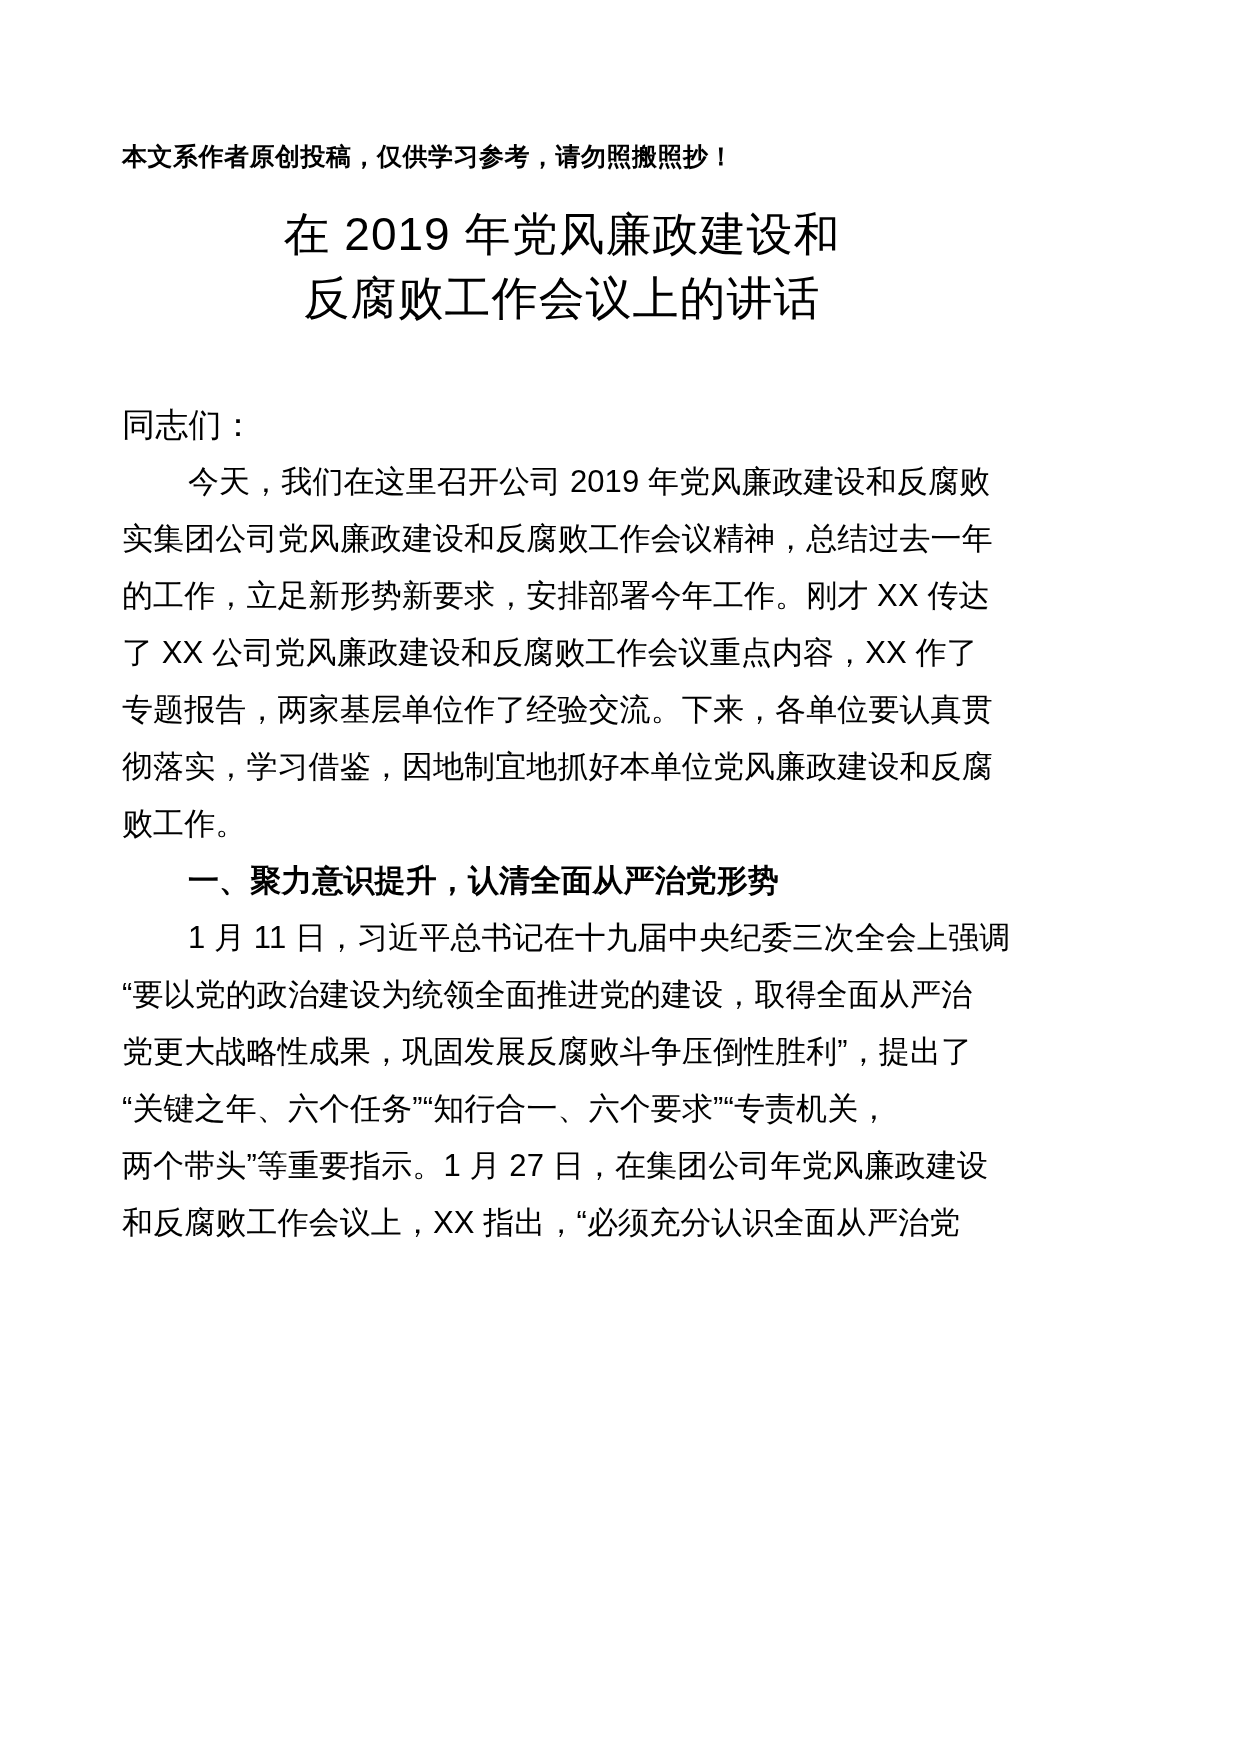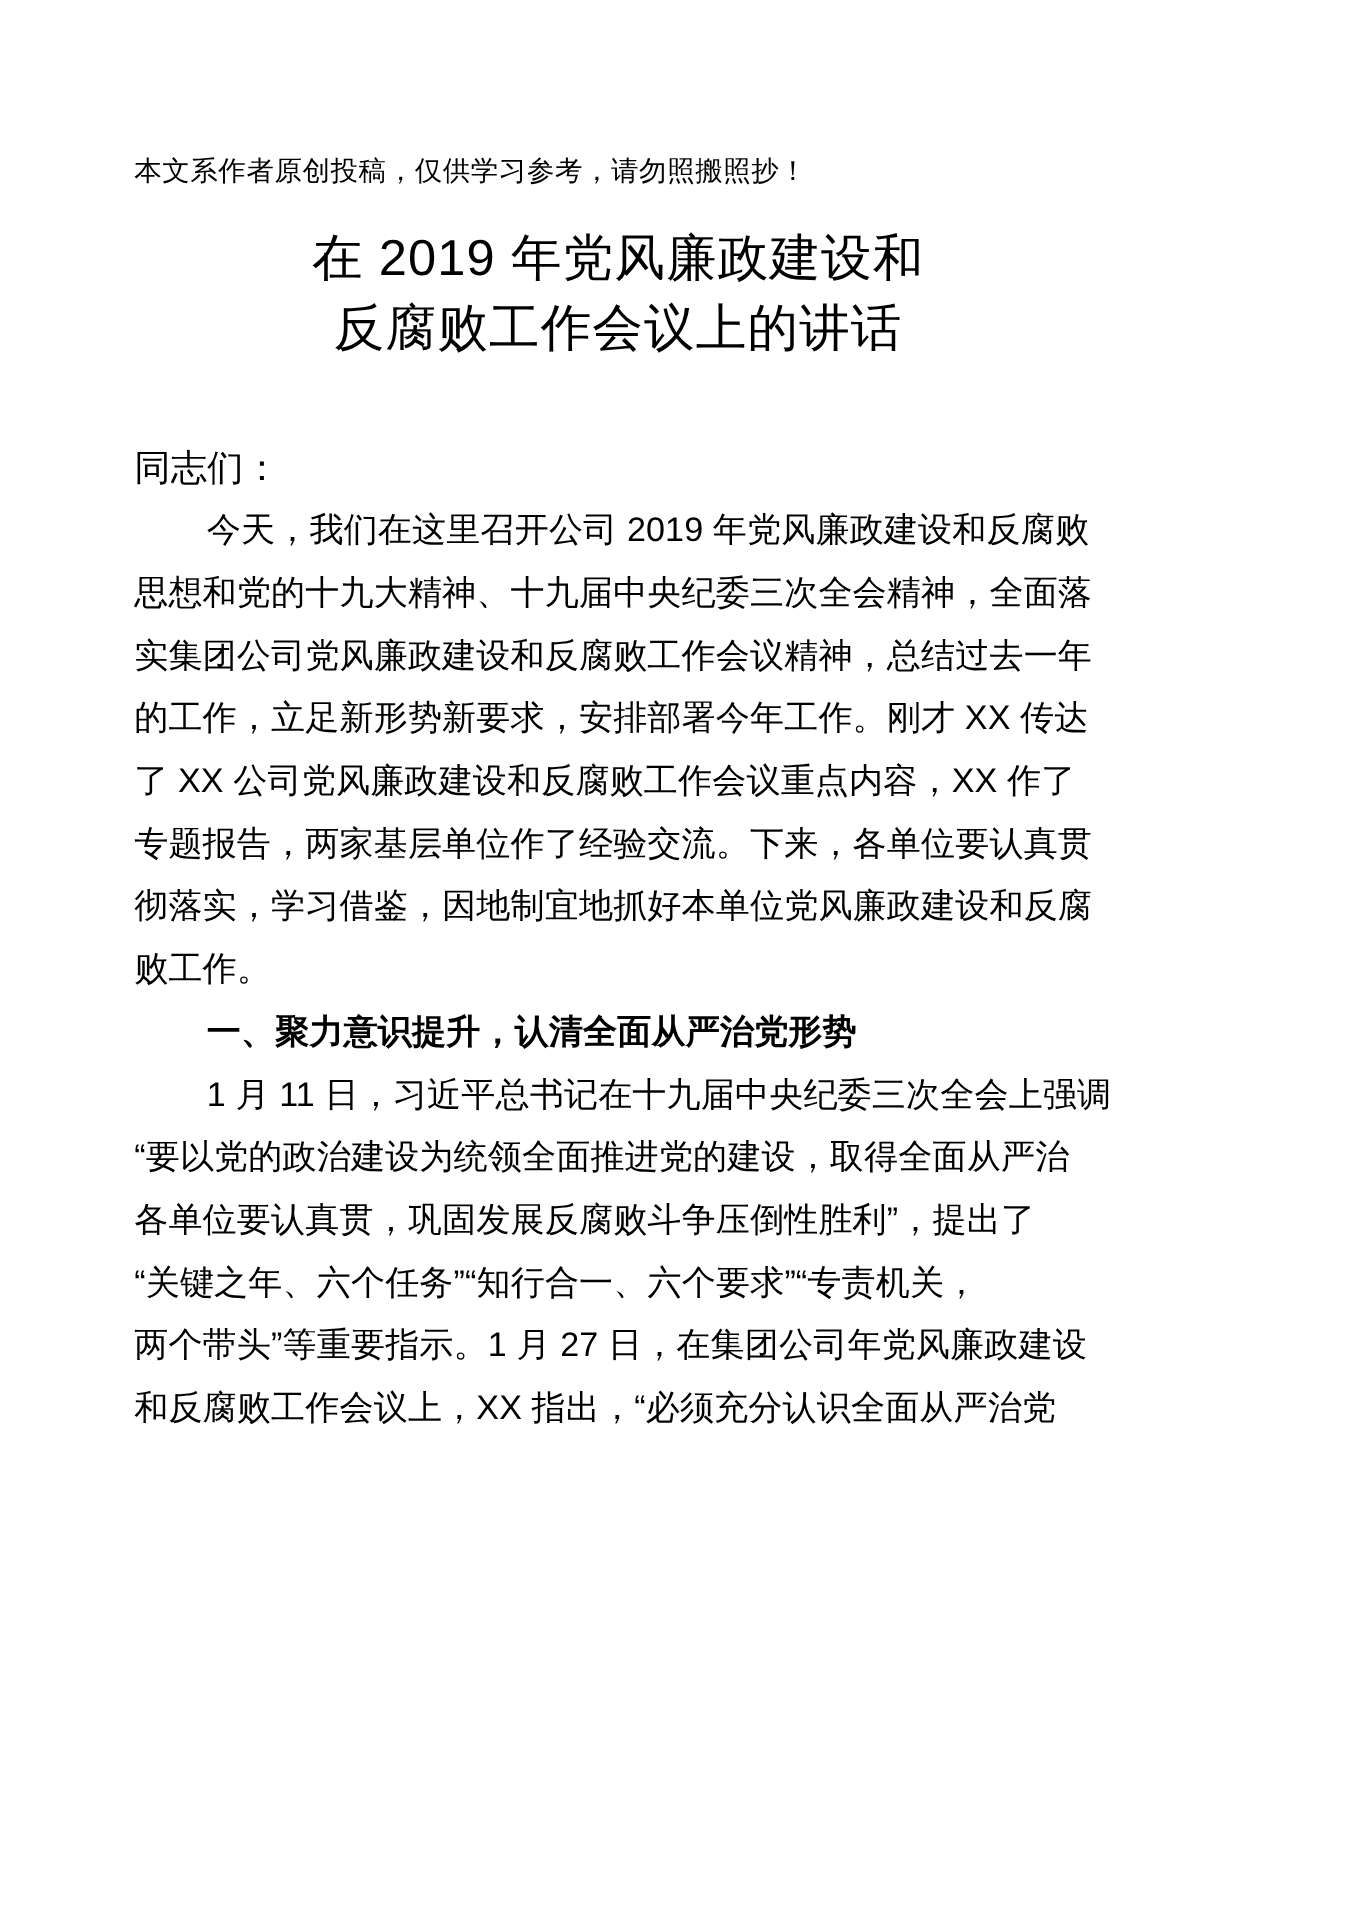--- a/index.html
+++ b/index.html
@@ -30,21 +30,21 @@
     left: 122px;
     top: 0;
     width: 880px;
   }
 
   .disclaimer {
     margin-top: 140px;
     font-size: 25px;
     line-height: 32px;
     letter-spacing: 0.5px;
-    font-weight: 400;
+    font-weight: 700;
     white-space: nowrap;
   }
 
   .doc-title {
     margin-top: 30px;
     text-align: center;
     font-size: 46px;
     line-height: 64px;
     font-weight: 400;
     letter-spacing: 1px;
@@ -100,35 +100,34 @@
 
     <div class="doc-title">
       <span class="tline">在 2019 年党风廉政建设和</span>
       <span class="tline">反腐败工作会议上的讲话</span>
     </div>
 
     <div class="salutation">同志们：</div>
 
     <div class="para">
       <span class="ln indent">今天，我们在这里召开公司 2019 年党风廉政建设和反腐败</span>
-      <span class="ln">思想和党的十九大精神、十九届中央纪委三次全会精神，全面落</span>
       <span class="ln">实集团公司党风廉政建设和反腐败工作会议精神，总结过去一年</span>
       <span class="ln">的工作，立足新形势新要求，安排部署今年工作。刚才 XX 传达</span>
       <span class="ln">了 XX 公司党风廉政建设和反腐败工作会议重点内容，XX 作了</span>
       <span class="ln">专题报告，两家基层单位作了经验交流。下来，各单位要认真贯</span>
       <span class="ln">彻落实，学习借鉴，因地制宜地抓好本单位党风廉政建设和反腐</span>
       <span class="ln">败工作。</span>
     </div>
 
 
     <div class="section-heading">一、聚力意识提升，认清全面从严治党形势</div>
 
     <div class="para">
       <span class="ln indent">1 月 11 日，习近平总书记在十九届中央纪委三次全会上强调</span>
       <span class="ln">“要以党的政治建设为统领全面推进党的建设，取得全面从严治</span>
-      <span class="ln">各单位要认真贯，巩固发展反腐败斗争压倒性胜利”，提出了</span>
+      <span class="ln">党更大战略性成果，巩固发展反腐败斗争压倒性胜利”，提出了</span>
       <span class="ln">“关键之年、六个任务”“知行合一、六个要求”“专责机关，</span>
       <span class="ln">两个带头”等重要指示。1 月 27 日，在集团公司年党风廉政建设</span>
       <span class="ln">和反腐败工作会议上，XX 指出，“必须充分认识全面从严治党</span>
     </div>
 
   </div>
 </div>
 
 </body></html>

